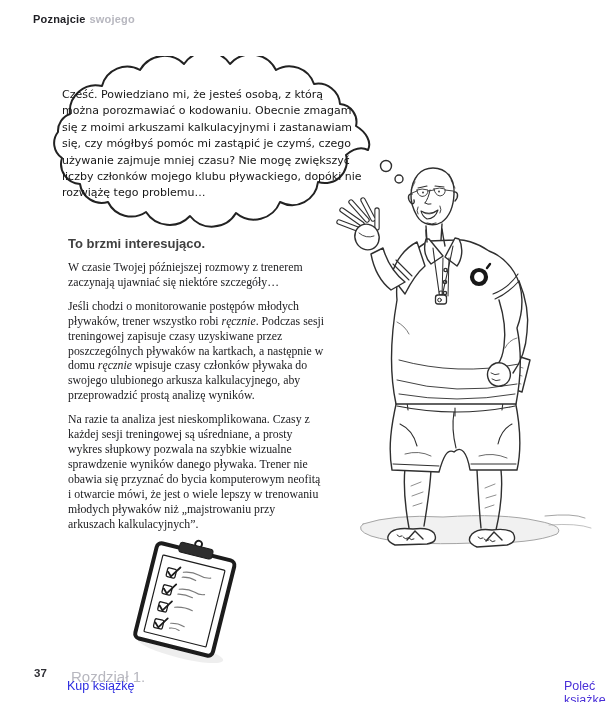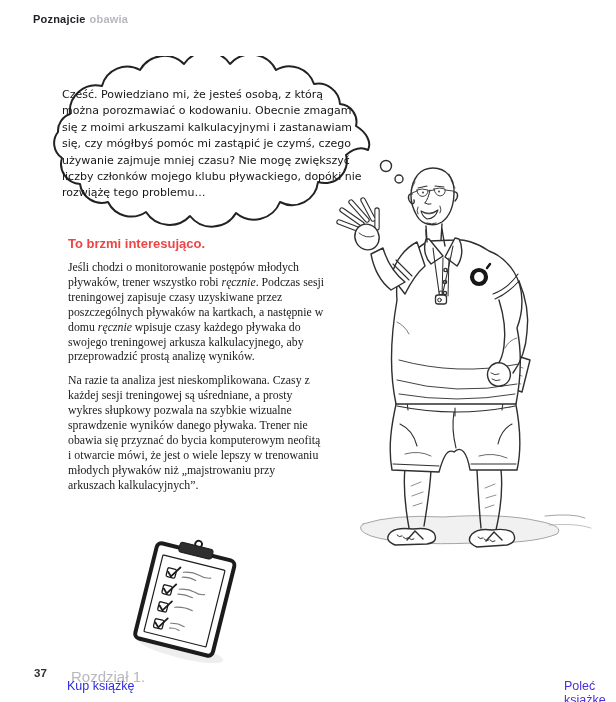--- a/index.html
+++ b/index.html
@@ -18,39 +18,39 @@
   .runhead{position:absolute;left:33px;top:13px;font-size:11px;font-weight:bold;color:var(--ink);letter-spacing:.2px;}
   .runhead .muted{color:var(--muted-gray);margin-left:4px;}
   
   .bubble-svg{position:absolute;left:36px;top:56px;}
   .bubble-text{
     position:absolute;left:62px;top:87px;width:300px;text-align:left;
     font-family:"DejaVu Sans",sans-serif;font-size:11px;line-height:16.4px;color:#161616;
   }
   
   .article{position:absolute;left:68px;top:236px;width:257px;color:#202023;}
-  .article h3{margin:0 0 9px 0;font-size:13px;font-weight:bold;color:#ef4444;font-family:"Liberation Sans",sans-serif;}
+  .article h3{margin:0 0 9px 0;font-size:13px;font-weight:bold;color:#404040;font-family:"Liberation Sans",sans-serif;}
   .article p{margin:0 0 9px 0;font-family:"Liberation Serif",serif;font-size:11.8px;line-height:14.9px;}
   .article p i{}
   
   .man-svg{position:absolute;left:333px;top:142px;}
   .clipboard-wrap{position:absolute;left:131px;top:537px;width:112px;height:124px;transform:rotate(14deg);transform-origin:50% 50%;}
   
   .pageno{position:absolute;left:34px;top:667px;font-size:11.5px;font-weight:bold;color:#303036;}
   .chapter{position:absolute;left:71px;top:668px;font-size:15px;color:var(--muted-gray);}
   .link-buy{position:absolute;left:38px;top:679px;font-size:12.5px;color:var(--link-blue);text-decoration:none;margin-left:29px;}
   .link-recommend{position:absolute;left:516px;top:679px;font-size:12.5px;color:var(--link-purple);text-decoration:none;margin-left:48px;}
 </style>
 </head>
 <body>
 
 <div class="page">
 
   <div class="runhead">
-    <span>Poznajcie</span><span class="muted">obawia</span>
+    <span>Poznajcie</span><span class="muted">swojego</span>
   </div>
 
   <svg class="bubble-svg" width="344" height="178" viewBox="0 0 344 178" role="img" aria-hidden="true">
     <path d="M 34 58
              A 26 26 0 0 1 66 30
              A 26 26 0 0 1 104 14
              A 28 28 0 0 1 148 8
              A 28 28 0 0 1 194 8
              A 28 28 0 0 1 240 14
              A 26 26 0 0 1 278 28
@@ -169,21 +169,22 @@
       <path d="M 85 65 Q 83 69 85 72 M 107 64 Q 109 68 107 71 M 94 81 Q 99 83 103 81" stroke-width="0.9"></path>
       <path d="M 93 84 L 94 100 M 109 82 L 108 98"></path>
 
       <circle cx="53" cy="24" r="5.5" fill="#ffffff"></circle>
       <circle cx="66" cy="37" r="4" fill="#ffffff"></circle>
     </g>
   </svg>
 
   <div class="article">
     <h3>To brzmi interesująco.</h3>
-    <p><span>Jeśli chodzi o monitorowanie postępów młodych pływaków, trener wszystko robi </span><i>ręcznie</i><span>. Podczas sesji treningowej zapisuje czasy uzyskiwane przez poszczególnych pływaków na kartkach, a następnie w domu </span><i>ręcznie</i><span> wpisuje czasy każdego pływaka do swojego treningowej arkusza kalkulacyjnego, aby przeprowadzić prostą analizę wyników.</span></p>
+    <p>W czasie Twojej późniejszej rozmowy z trenerem zaczynają ujawniać się niektóre szczegóły…</p>
+    <p><span>Jeśli chodzi o monitorowanie postępów młodych pływaków, trener wszystko robi </span><i>ręcznie</i><span>. Podczas sesji treningowej zapisuje czasy uzyskiwane przez poszczególnych pływaków na kartkach, a następnie w domu </span><i>ręcznie</i><span> wpisuje czasy członków pływaka do swojego ulubionego arkusza kalkulacyjnego, aby przeprowadzić prostą analizę wyników.</span></p>
     <p>Na razie ta analiza jest nieskomplikowana. Czasy z każdej sesji treningowej są uśredniane, a prosty wykres słupkowy pozwala na szybkie wizualne sprawdzenie wyników danego pływaka. Trener nie obawia się przyznać do bycia komputerowym neofitą i otwarcie mówi, że jest o wiele lepszy w trenowaniu młodych pływaków niż „majstrowaniu przy arkuszach kalkulacyjnych”.</p>
   </div>
 
   <svg class="clipboard-wrap" viewBox="0 0 112 124" role="img" aria-label="Podkładka z listą kontrolną i odhaczonymi pozycjami">
     <g stroke="#1c1c1c" fill="none" stroke-linecap="round" stroke-linejoin="round">
       <ellipse cx="62" cy="113" rx="44" ry="8" fill="#e3e3e3" stroke="none" opacity="0.6"></ellipse>
       <rect x="14" y="14" width="80" height="98" rx="5" fill="#ffffff" stroke-width="4"></rect>
       <rect x="22" y="25" width="64" height="79" rx="1" fill="#ffffff" stroke-width="1.2"></rect>
       <circle cx="54" cy="6" r="3.4" stroke-width="2"></circle>
       <rect x="36" y="8" width="34" height="10" rx="3" fill="#2e2e2e" stroke-width="1"></rect>

